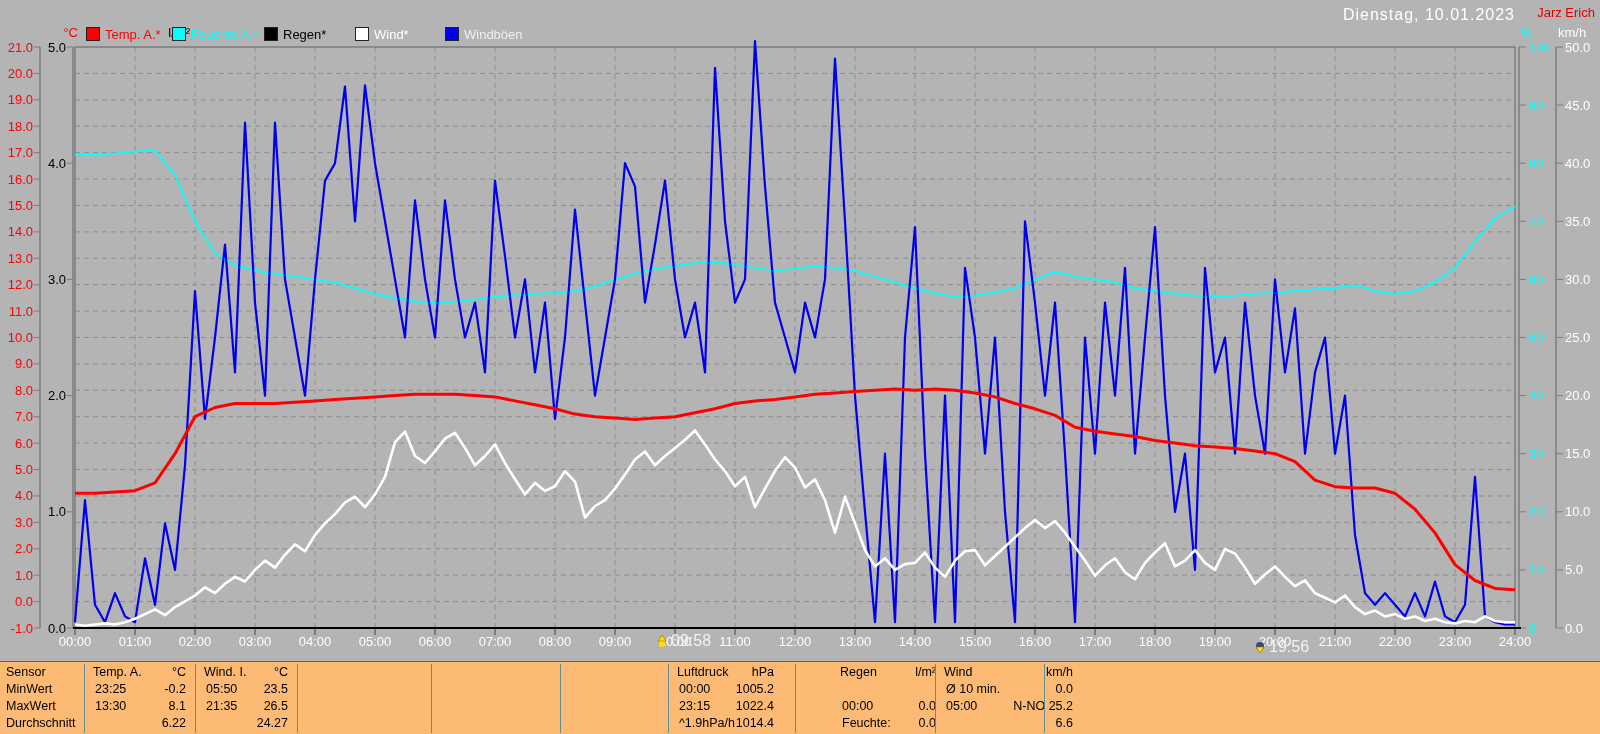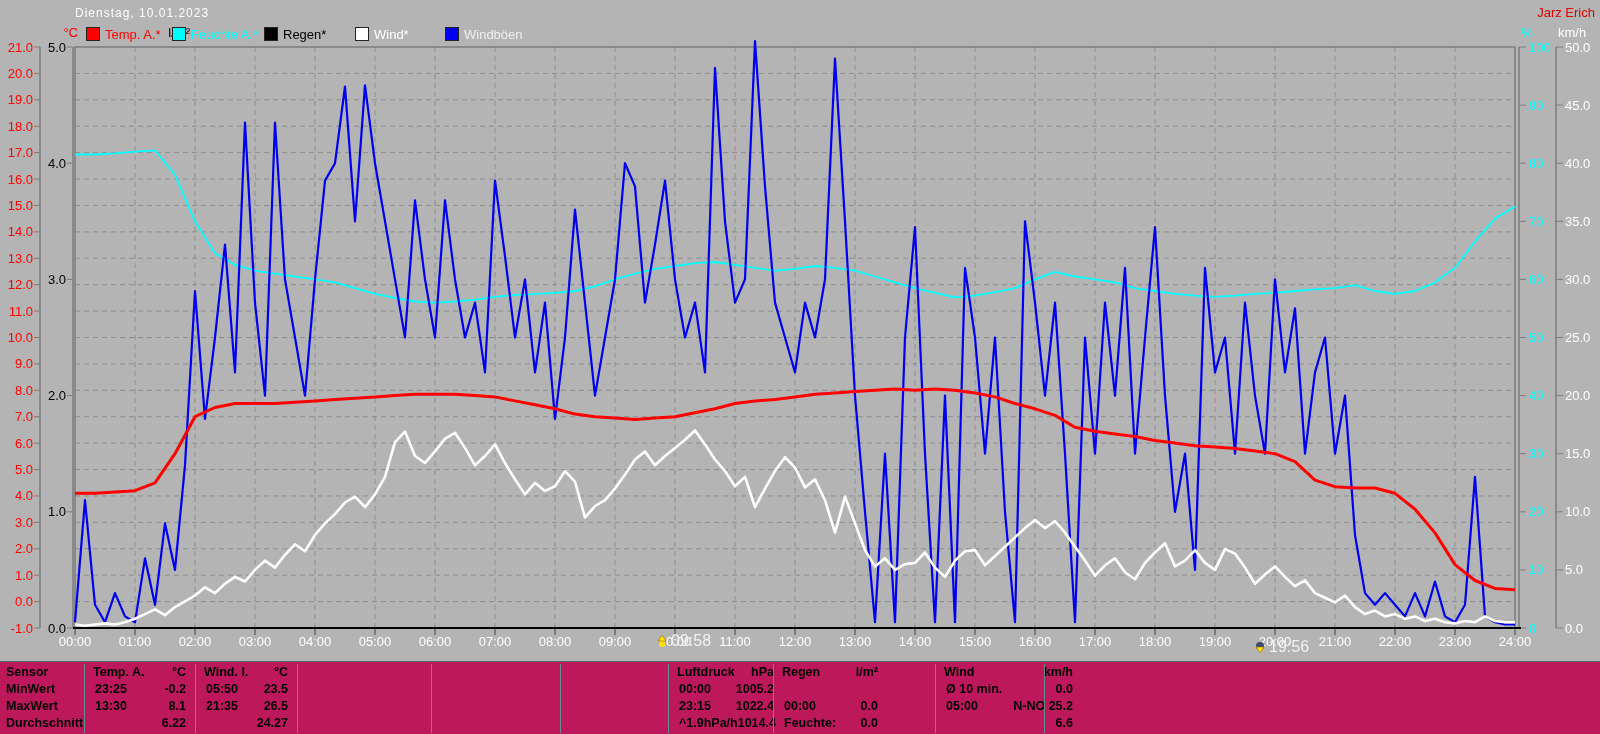--- a/index.html
+++ b/index.html
@@ -1,27 +1,27 @@
 <!DOCTYPE html>
 <html><head>
 <meta charset="utf-8">
 <style>
   html,body{margin:0;padding:0;background:#888;}
   .screen{position:relative;width:1600px;height:734px;background:#b4b4b4;overflow:hidden;
           font-family:"Liberation Sans",sans-serif;}
   .abs{position:absolute;}
-  .title{left:75px;top:6px;width:1440px;text-align:left;color:#fff;font-size:12px;letter-spacing:1px;}
+  .title{left:75px;top:6px;width:1440px;text-align:right;color:#fff;font-size:16px;letter-spacing:1px;}
   .station{right:5px;top:5px;color:#e00000;font-size:13px;}
   .unitlabel{top:25px;font-size:13px;}
   .legend-item{top:27px;height:14px;display:flex;align-items:center;font-size:13px;}
   .legend-swatch{width:12px;height:12px;border:1px solid #222;margin-right:5px;display:inline-block;}
   svg text{font-family:"Liberation Sans",sans-serif;font-size:13px;}
   .marker{display:flex;align-items:center;color:#f2f2f2;font-size:16px;gap:3px;}
-  .stats-table{left:0;top:661px;width:1600px;height:73px;background:#be185d;border-top:1px solid #4a6a6a;
-               font-size:12.5px;font-weight:bold;color:#000;padding-top:2px;box-sizing:border-box;}
+  .stats-table{left:0;top:661px;width:1600px;height:73px;background:#fdba74;border-top:1px solid #4a6a6a;
+               font-size:12.5px;font-weight:normal;color:#000;padding-top:2px;box-sizing:border-box;}
   .tcol{position:absolute;top:2px;height:69px;}
   .tcol.sep{border-left:1px solid #5f8f8f;}
   .trow{height:17px;line-height:17px;display:flex;white-space:nowrap;overflow:hidden;}
   .tname{padding-left:8px;}
   .tunit{margin-left:auto;padding-right:10px;}
   .tleft{padding-left:10px;}
   .tright{margin-left:auto;padding-right:10px;}
   .rowlabel{padding-left:6px;}
 </style>
 </head>
@@ -403,21 +403,21 @@
         </div>
         <div class="trow">
           <span class="tleft">23:15</span>
           <span class="tright">1022.4</span>
         </div>
         <div class="trow">
           <span class="tleft">^1.9hPa/h</span>
           <span class="tright">1014.4</span>
         </div>
       </div>
-      <div class="tcol sep" style="left: 773px; width: 114px;">
+      <div class="tcol sep" style="left: 795px; width: 114px; padding-left: 36px;">
         <div class="trow">
           <span class="tname">Regen</span>
           <span class="tunit">l/m²</span>
         </div>
         <div class="trow">
           <span class="tleft"></span>
           <span class="tright"></span>
         </div>
         <div class="trow">
           <span class="tleft">00:00</span>

